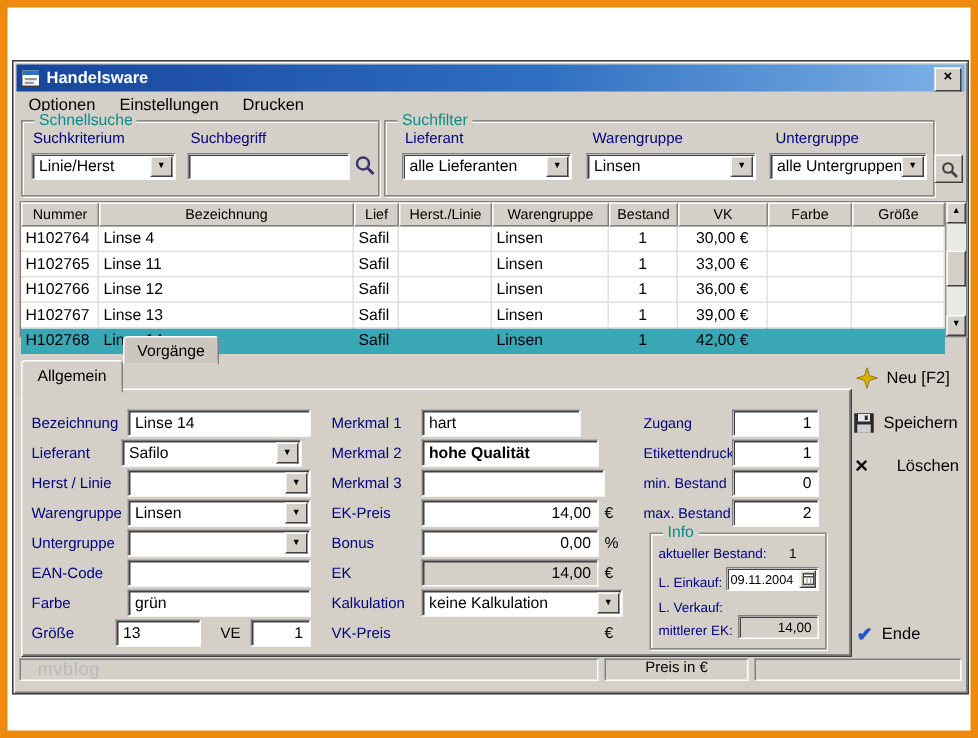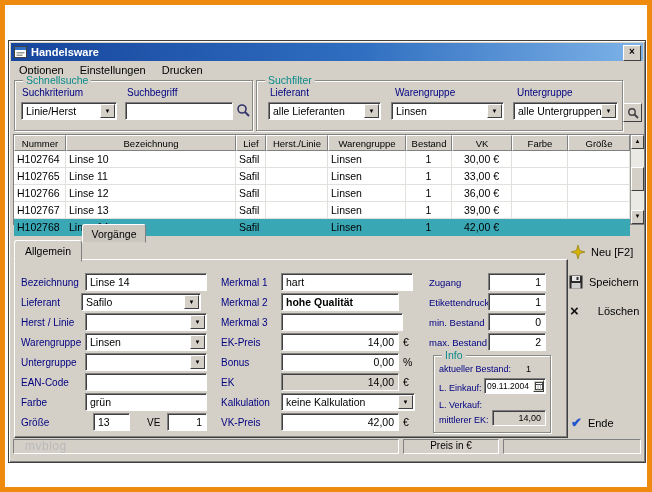--- a/index.html
+++ b/index.html
@@ -155,21 +155,21 @@
           <div class="hcell">Lief</div>
           <div class="hcell">Herst./Linie</div>
           <div class="hcell">Warengruppe</div>
           <div class="hcell">Bestand</div>
           <div class="hcell">VK</div>
           <div class="hcell">Farbe</div>
           <div class="hcell">Größe</div>
         </div>
         <div class="trow">
           <div class="tcell">H102764</div>
-          <div class="tcell">Linse 10</div>
+          <div class="tcell">Linse 4</div>
           <div class="tcell">Safil</div>
           <div class="tcell"></div>
           <div class="tcell">Linsen</div>
           <div class="tcell c">1</div>
           <div class="tcell c">30,00 €</div>
           <div class="tcell"></div>
           <div class="tcell"></div>
         </div>
         <div class="trow">
           <div class="tcell">H102765</div>
@@ -254,26 +254,26 @@
       <span class="ddbtn"></span>
     </div>
 
     <span class="lbl overpanel" style="left:12px;top:336px;">EAN-Code</span>
     <div class="field sunken overpanel" style="left:76px;top:332px;width:122px;"></div>
 
     <span class="lbl overpanel" style="left:12px;top:356px;">Farbe</span>
     <div class="field sunken overpanel" style="left:76px;top:352px;width:122px;">grün</div>
 
     <span class="lbl overpanel" style="left:12px;top:376px;">Größe</span>
-    <div class="field sunken overpanel" style="left:84px;top:372px;width:37px;">13</div>
+    <div class="field sunken overpanel" style="left:68px;top:372px;width:57px;">13</div>
     <span class="lbl overpanel" style="left:138px;top:376px;color:#000;">VE</span>
     <div class="field sunken overpanel num" style="left:158px;top:372px;width:40px;">1</div>
 
     <span class="lbl overpanel" style="left:212px;top:236px;">Merkmal 1</span>
-    <div class="field sunken overpanel" style="left:272px;top:232px;width:132px;">hart</div>
+    <div class="field sunken overpanel" style="left:272px;top:232px;width:106px;">hart</div>
 
     <span class="lbl overpanel" style="left:212px;top:256px;">Merkmal 2</span>
     <div class="field sunken overpanel" style="left:272px;top:252px;width:118px;font-weight:bold;">hohe Qualität</div>
 
     <span class="lbl overpanel" style="left:212px;top:276px;">Merkmal 3</span>
     <div class="field sunken overpanel" style="left:272px;top:272px;width:122px;"></div>
 
     <span class="lbl overpanel" style="left:212px;top:296px;">EK-Preis</span>
     <div class="field sunken overpanel num" style="left:272px;top:292px;width:118px;">14,00</div>
     <span class="suffix overpanel" style="left:394px;top:292px;">€</span>
@@ -286,21 +286,20 @@
     <div class="field sunken gray overpanel num" style="left:272px;top:332px;width:118px;">14,00</div>
     <span class="suffix overpanel" style="left:394px;top:332px;">€</span>
 
     <span class="lbl overpanel" style="left:212px;top:356px;">Kalkulation</span>
     <div class="field sunken overpanel" style="left:272px;top:352px;width:134px;padding-right:18px;">
       <span>keine Kalkulation</span>
       <span class="ddbtn"></span>
     </div>
 
     <span class="lbl overpanel" style="left:212px;top:376px;">VK-Preis</span>
-    <div class="field sunken overpanel num" style="left:272px;top:372px;width:118px;">42,00</div>
     <span class="suffix overpanel" style="left:394px;top:372px;">€</span>
 
     <span class="lbl overpanel" style="left:420px;top:236px;font-size:9.5px;">Zugang</span>
     <div class="field sunken overpanel num" style="left:479px;top:232px;width:58px;">1</div>
 
     <span class="lbl overpanel" style="left:420px;top:256px;font-size:9.5px;">Etikettendruck</span>
     <div class="field sunken overpanel num" style="left:479px;top:252px;width:58px;">1</div>
 
     <span class="lbl overpanel" style="left:420px;top:276px;font-size:9.5px;">min. Bestand</span>
     <div class="field sunken overpanel num" style="left:479px;top:272px;width:58px;">0</div>

